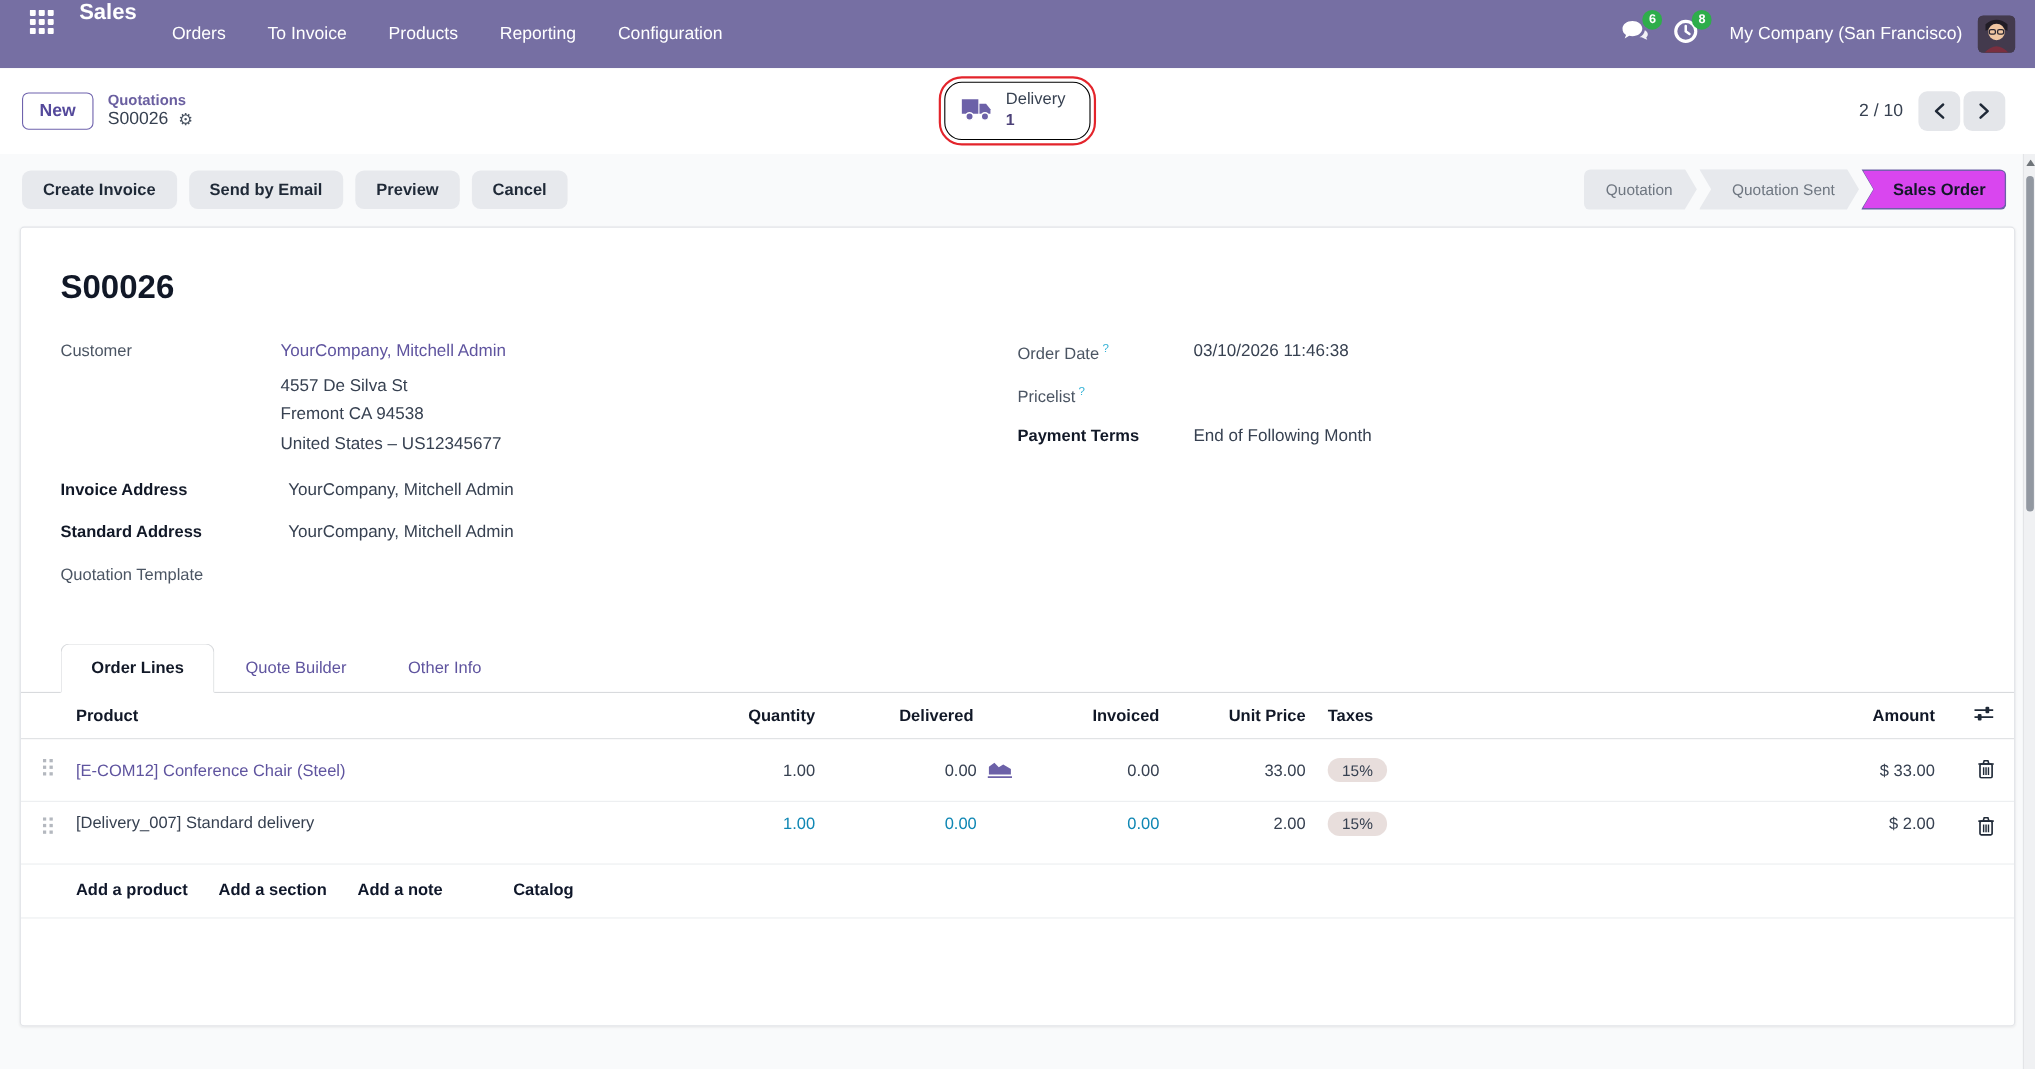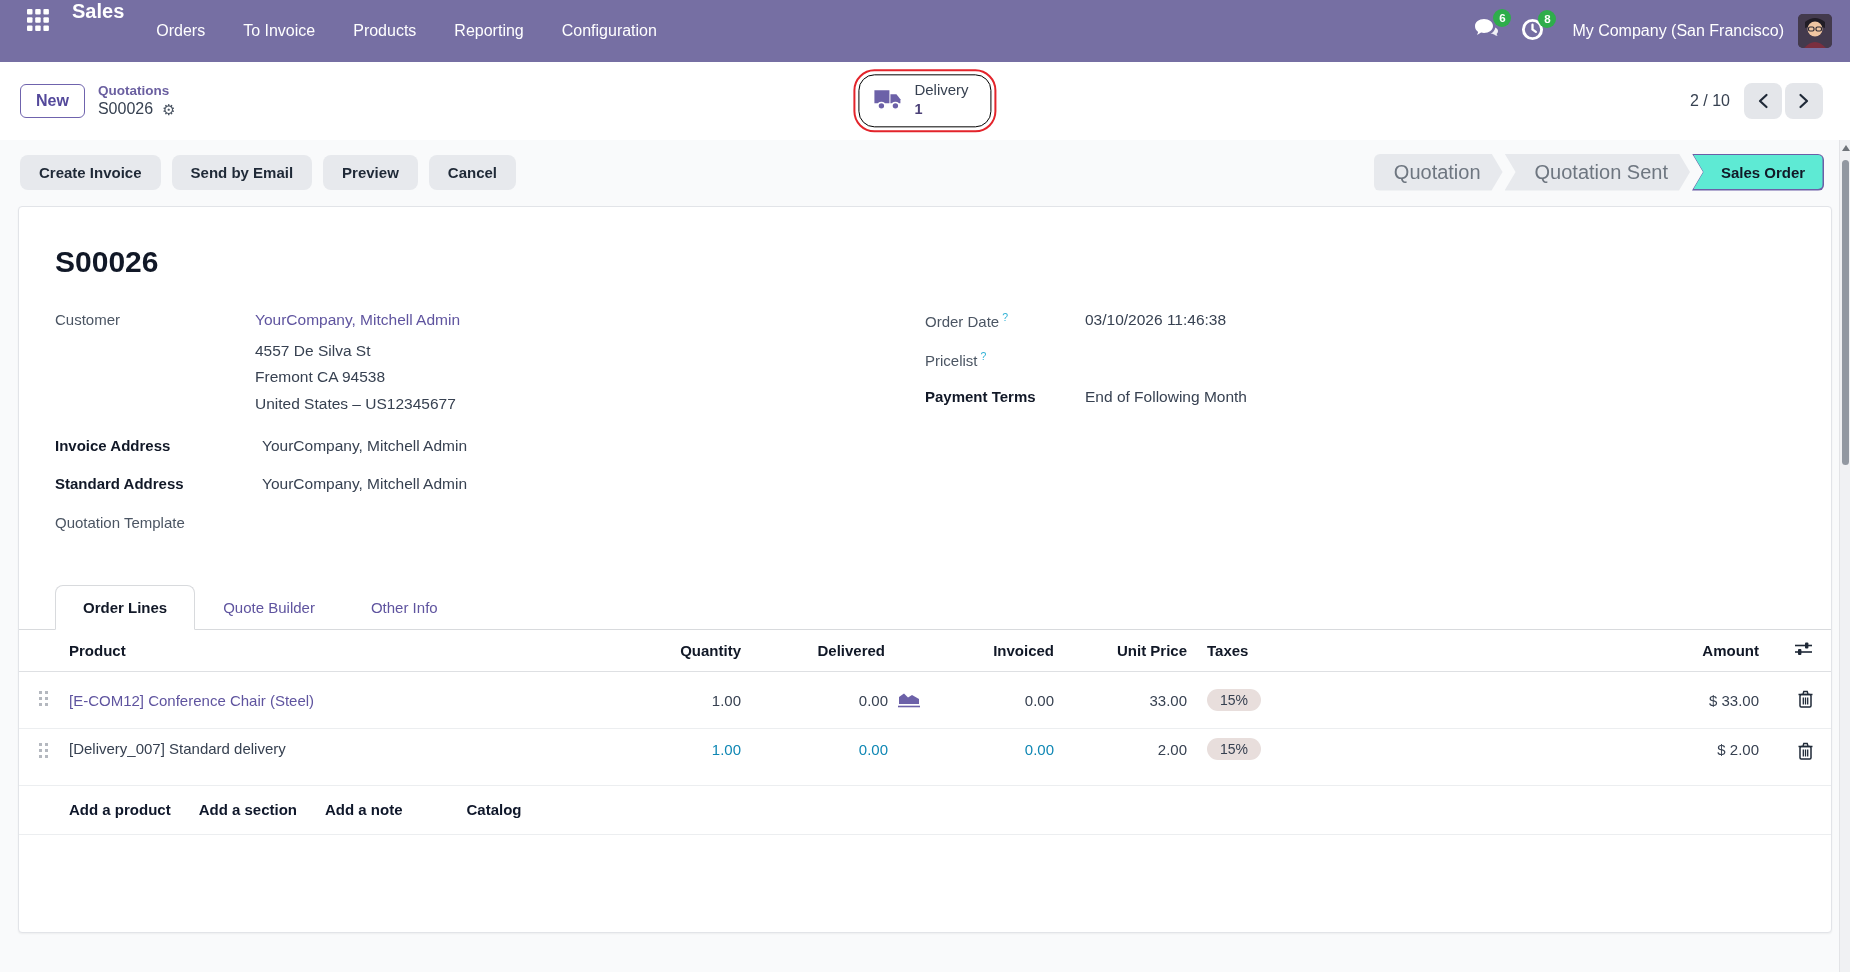--- a/index.html
+++ b/index.html
@@ -62,37 +62,37 @@
   
   .action-panel { height:64px; display:flex; align-items:center; padding:0 26px 0 20px; }
   .btn-gray {
     background:#e7e9ed; border:none; border-radius:8px; padding:9px 19px;
     font-size:15px; font-weight:600; color:#1f2937; margin-right:11px; cursor:pointer;
     font-family:"Liberation Sans", sans-serif;
   }
   .statusbar { margin-left:auto; display:flex; height:37px; }
   .step {
     display:flex; align-items:center; background:#e7e9ed; color:#6e7680;
-    font-size:20px; padding:0 22px 0 24px; cursor:pointer;text-align:center;
+    font-size:14px; padding:0 22px 0 24px; cursor:pointer;text-align:center;
   }
   .step.first {
     border-radius:6px 0 0 6px; padding-left:20px; margin-left:0;
     clip-path:polygon(0 0, calc(100% - 11px) 0, 100% 50%, calc(100% - 11px) 100%, 0 100%);
   }
   .step.mid {
     margin-left:2px; padding-left:30px;
     clip-path:polygon(0 0, calc(100% - 11px) 0, 100% 50%, calc(100% - 11px) 100%, 0 100%, 11px 50%);
   }
   .step-active-outer {
     margin-left:2px; position:relative; background:#6c5fa7; width:132px; cursor:pointer;
     clip-path:polygon(0 0, 100% 0, 100% 100%, 0 100%, 11px 50%);
     border-radius:0 6px 6px 0;
   }
   .step-active-inner {
-    position:absolute; inset:1.5px; background:#5eead4;
+    position:absolute; inset:1.5px; background:#d946ef;
     clip-path:polygon(0 0, 100% 0, 100% 100%, 0 100%, 10px 50%);
     border-radius:0 5px 5px 0;
     display:flex; align-items:center; justify-content:center;
     font-size:15px; font-weight:700; color:#111827; padding-left:10px;
   }
   
   .sheet {
     margin:2px 18px 0; background:#fff; height:727px;
     border:1px solid #e2e4e8; border-radius:4px; box-shadow:0 1px 2px rgba(0,0,0,.05);
     padding-top:38px; position:relative; overflow:hidden;

